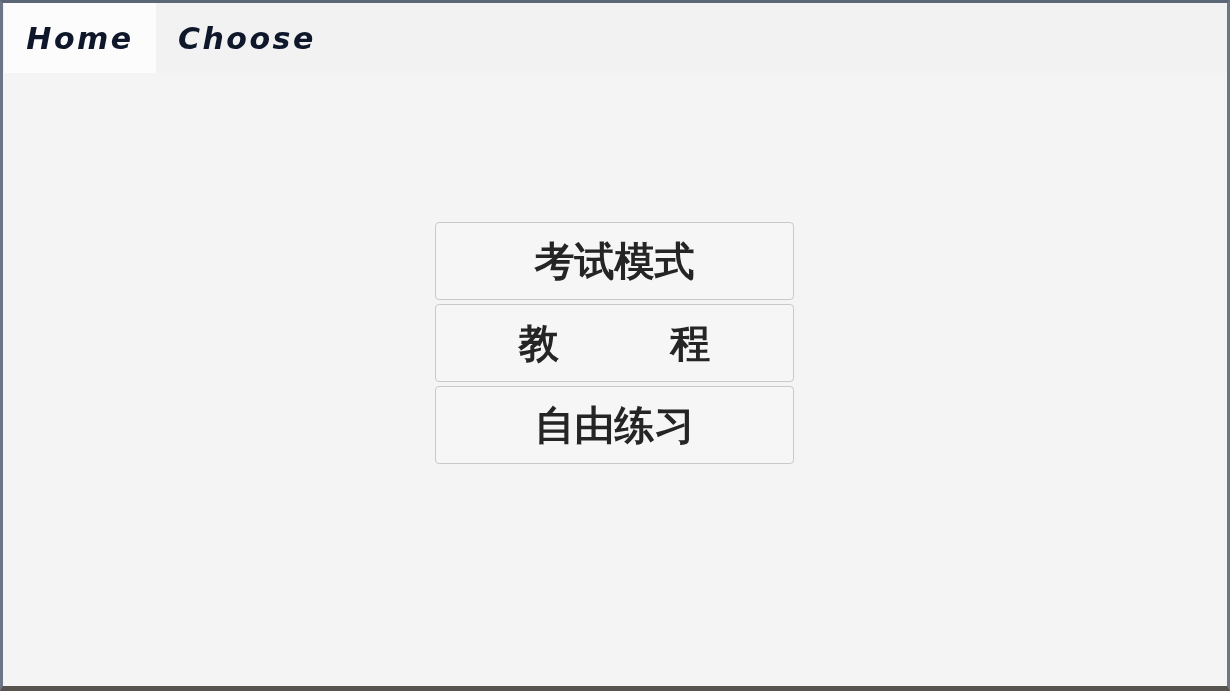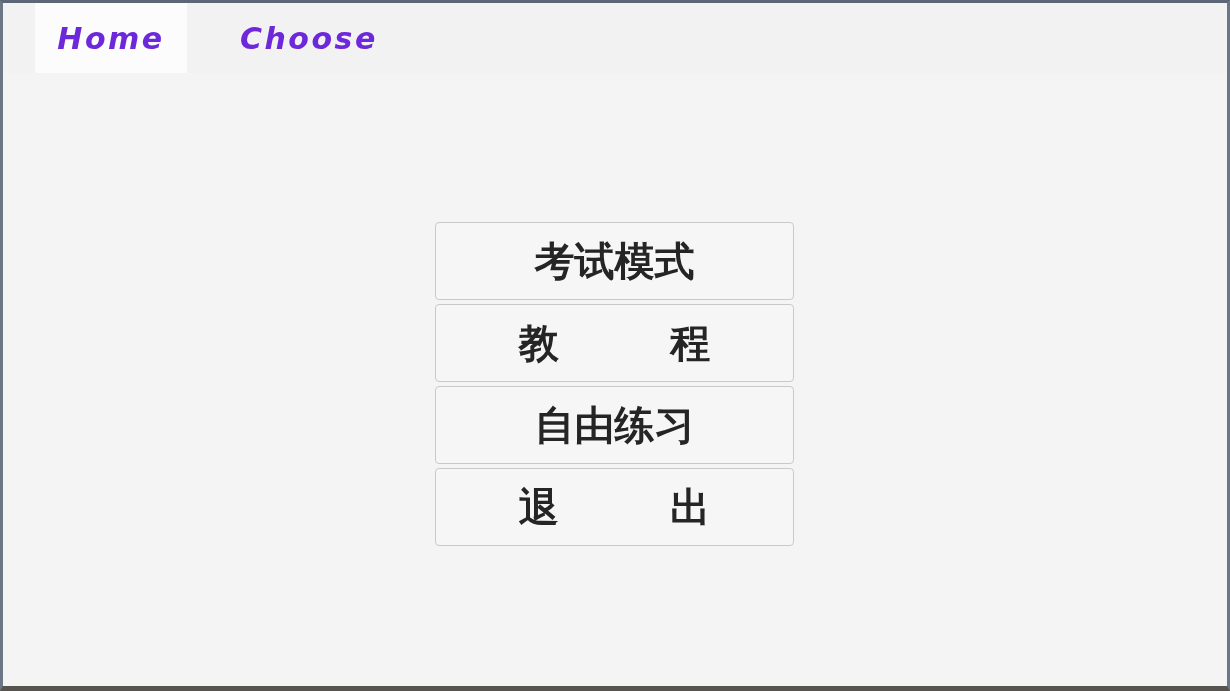--- a/index.html
+++ b/index.html
@@ -52,24 +52,23 @@
   .tab {
     display: flex;
     align-items: center;
     justify-content: center;
     box-sizing: border-box;
     font-family: "DejaVu Sans", sans-serif;
     font-size: 30px;
     font-style: italic;
     font-weight: 600;
     letter-spacing: 2.5px;
-    color: #6d28d9;
+    color: #0f172a;
     cursor: pointer;
     user-select: none;
-    margin-left: 31px;
   }
   .tab.active {
     width: 152px;
     background: #fcfcfc;
     height: 70px;
   }
   .tab.inactive {
     padding: 8px 22px;
     background: transparent;
     height: 70px;
@@ -143,21 +142,18 @@
       </button>
 
       <button class="menu-button spaced">
         <span class="label">教        程</span>
       </button>
 
       <button class="menu-button">
         <span class="label">自由练习</span>
       </button>
 
-      <button class="menu-button spaced">
-        <span class="label">退        出</span>
-      </button>
 
     </div>
 
   </div>
 
 </div>
 
 </body></html>

